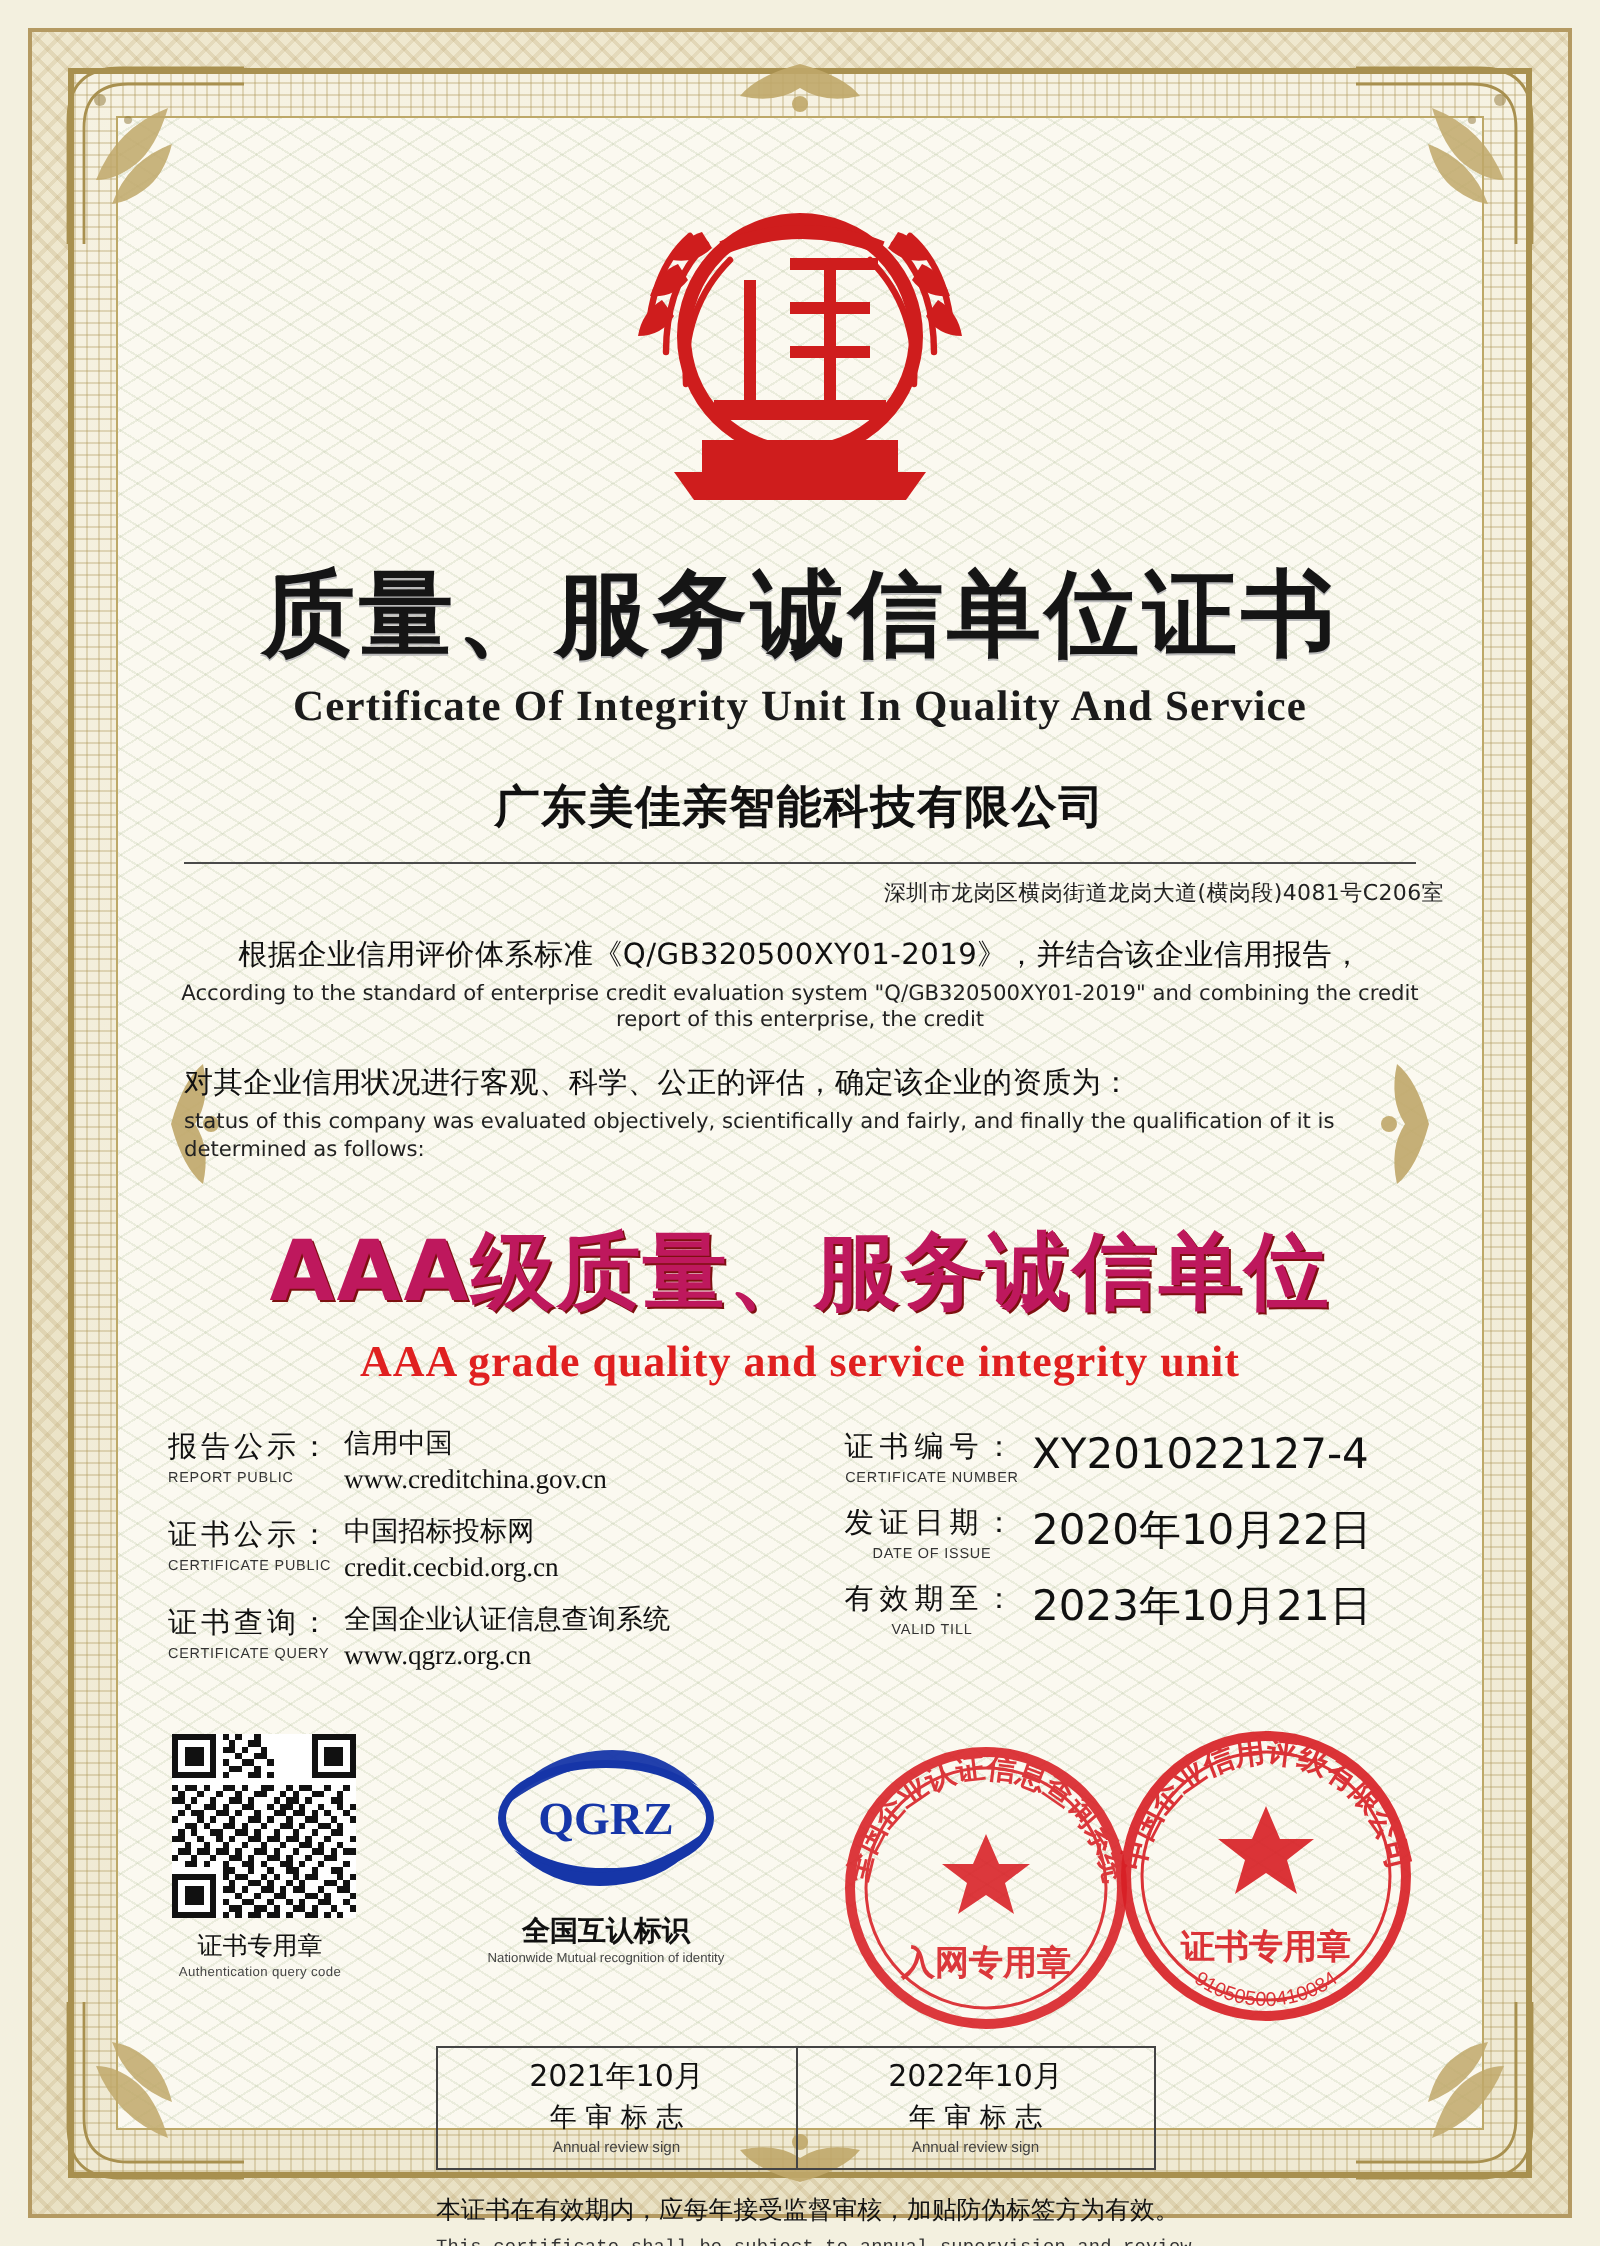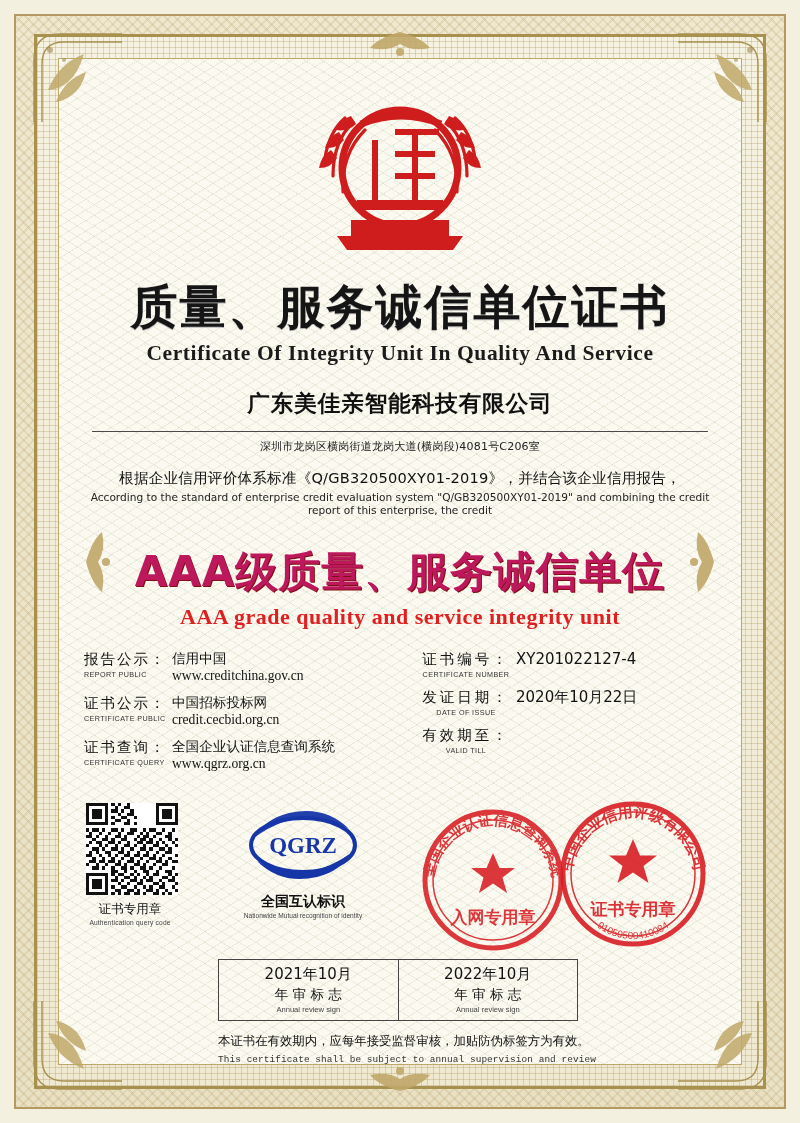--- a/index.html
+++ b/index.html
@@ -72,21 +72,21 @@
 
   .company{
     text-align:center;font-size:22.5px;font-weight:bold;color:#111;
     margin-top:22px;letter-spacing:1px;
     font-family:"DejaVu Sans","Liberation Sans",sans-serif;
   }
   .rule{
     height:1px;background:#4a4a4a;margin:12px 14px 0;
   }
   .address{
-    text-align:center;font-size:11px;color:#222;margin-top:7px;letter-spacing:.2px;
+    text-align:right;font-size:11px;color:#222;margin-top:7px;letter-spacing:.2px;
     font-family:"DejaVu Sans","Liberation Sans",sans-serif;
   }
 
   .para{margin-top:14px;padding:0 8px;}
   .para .cn{
     font-size:14.6px;color:#111;letter-spacing:.2px;line-height:1.35;
     text-align:center;font-family:"DejaVu Sans","Liberation Sans",sans-serif;
   }
   .para .en{
     font-size:10.6px;color:#222;letter-spacing:0;line-height:1.3;margin-top:3px;
@@ -113,21 +113,21 @@
   .info-col.right{padding-left:20px;}
   .info-row{display:flex;align-items:flex-start;margin-bottom:9px;}
   .lbl{width:88px;flex:0 0 88px;}
   .lbl .cn{font-size:14.5px;color:#111;letter-spacing:2px;font-family:"DejaVu Sans","Liberation Sans",sans-serif;white-space:nowrap;}
   .lbl .en{font-size:7.2px;color:#333;letter-spacing:.4px;margin-top:1px;font-family:"Liberation Sans",sans-serif;}
   .val{flex:1;}
   .val .l1{font-size:13.6px;color:#111;font-family:"DejaVu Sans","Liberation Sans",sans-serif;line-height:1.25;}
   .val .l2{font-size:13.6px;color:#111;font-family:Liberation Serif, serif;line-height:1.3;}
   .info-col.right .lbl{flex:0 0 100px;width:100px;text-align:center;}
   .info-col.right .lbl .cn{letter-spacing:3px;}
-  .info-col.right .val .l1{font-size:15px;}
+  .info-col.right .val .l1{font-size:21px;}
 
   
   .marks{position:relative;height:160px;margin-top:14px;}
   .qr{position:absolute;left:8px;top:8px;width:92px;height:92px;}
   .qr-cap{position:absolute;left:-6px;top:106px;width:116px;text-align:center;}
   .qr-cap .cn{font-size:12.5px;color:#111;font-family:"DejaVu Sans","Liberation Sans",sans-serif;}
   .qr-cap .en{font-size:6.6px;color:#444;letter-spacing:.2px;margin-top:1px;}
 
   .qgrz{position:absolute;left:150px;top:14px;width:150px;text-align:center;}
   .qgrz svg{display:block;margin:0 auto;}
@@ -292,20 +292,24 @@
 
     <div class="company">广东美佳亲智能科技有限公司</div>
     <div class="rule"></div>
     <div class="address">深圳市龙岗区横岗街道龙岗大道(横岗段)4081号C206室</div>
 
     <div class="para">
       <div class="cn">根据企业信用评价体系标准《Q/GB320500XY01-2019》，并结合该企业信用报告，</div>
       <div class="en">According to the standard of enterprise credit evaluation system "Q/GB320500XY01-2019" and combining the credit report of this enterprise, the credit</div>
     </div>
 
+    <div class="para left">
+      <div class="cn">对其企业信用状况进行客观、科学、公正的评估，确定该企业的资质为：</div>
+      <div class="en">status of this company was evaluated objectively, scientifically and fairly, and finally the qualification of it is determined as follows:</div>
+    </div>
 
     <div class="grade-cn">AAA级质量、服务诚信单位</div>
     <div class="grade-en">AAA grade quality and service integrity unit</div>
 
     <div class="info">
       <div class="info-col left">
 
         <div class="info-row">
           <div class="lbl">
             <div class="cn">报告公示：</div>
@@ -360,20 +364,23 @@
           </div>
           <div class="val">
             <div class="l1">2020年10月22日</div>
           </div>
         </div>
 
         <div class="info-row">
           <div class="lbl">
             <div class="cn">有效期至：</div>
             <div class="en">VALID TILL</div>
+          </div>
+          <div class="val">
+            <div class="l1">2023年10月21日</div>
           </div>
         </div>
 
       </div>
     </div>
 
     <div class="marks">
 
       <div class="qr">
         <svg viewBox="0 0 29 29" width="92" height="92" shape-rendering="crispEdges">

